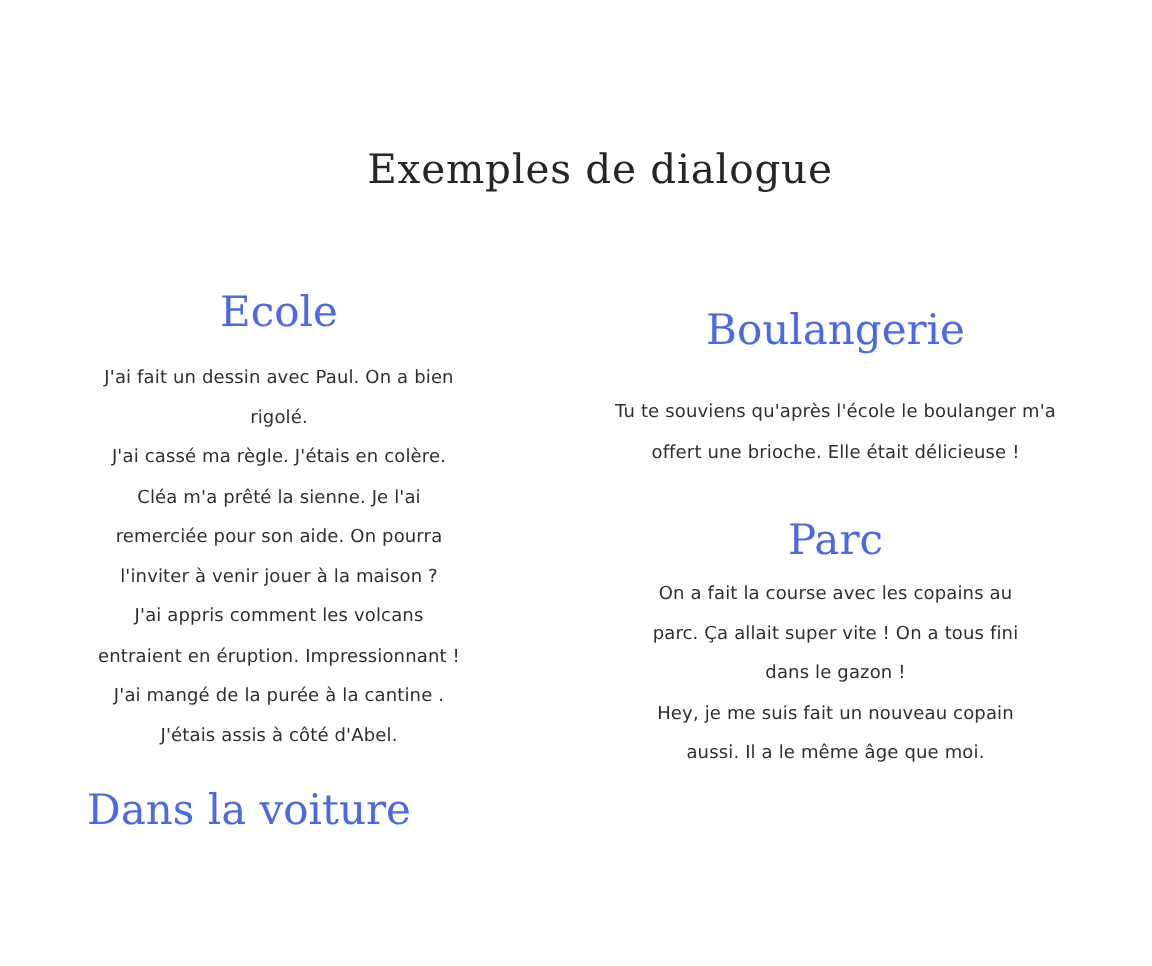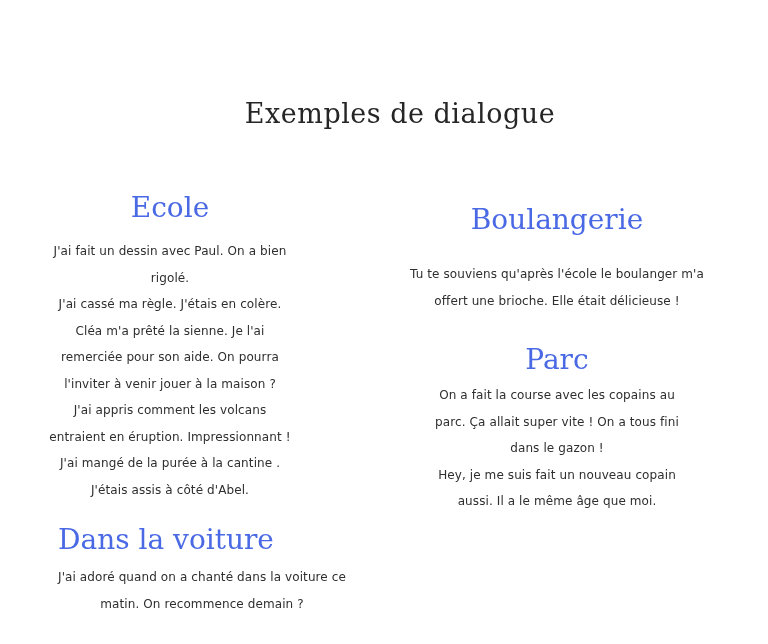--- a/index.html
+++ b/index.html
@@ -46,21 +46,21 @@
   }
   .section-body {
     margin: 12px 0 0 0;
     font-family: "DejaVu Sans", sans-serif;
     font-size: 12px;
     line-height: 26.5px;
     letter-spacing: 0.1px;
     color: var(--body-color);
     white-space: nowrap;
   }
-  .sec-ecole        { left: 4px;   top: 190px; width: 332px; }
+  .sec-ecole        { left: 20px;   top: 190px; width: 332px; }
   .sec-boulangerie  { left: 352px; top: 202px; width: 410px; }
   .sec-boulangerie .section-body { margin-top: 23px; }
   .sec-parc         { left: 352px; top: 342px; width: 410px; }
   .sec-parc .section-body { margin-top: 4px; }
   .sec-voiture      { left: 0px;   top: 522px; width: 404px; }
   .sec-voiture .section-heading { width: 332px; }
   .sec-voiture .section-body { margin-top: 6px; }
 </style>
 </head>
 <body>
@@ -79,16 +79,15 @@
     <p class="section-body">On a fait la course avec les copains au<br>parc. Ça allait super vite ! On a tous fini<br>dans le gazon !<br>Hey, je me suis fait un nouveau copain<br>aussi. Il a le même âge que moi.</p>
   </section>
 
   <section class="section sec-boulangerie">
     <h2 class="section-heading">Boulangerie</h2>
     <p class="section-body">Tu te souviens qu'après l'école le boulanger m'a<br>offert une brioche. Elle était délicieuse !</p>
   </section>
 
   <section class="section sec-voiture">
     <h2 class="section-heading">Dans la voiture</h2>
-    <p class="section-body">J'ai adoré quand on a chanté dans la voiture ce<br>matin. On recommence demain ?</p>
   </section>
 
 </div>
 
 </body></html>

